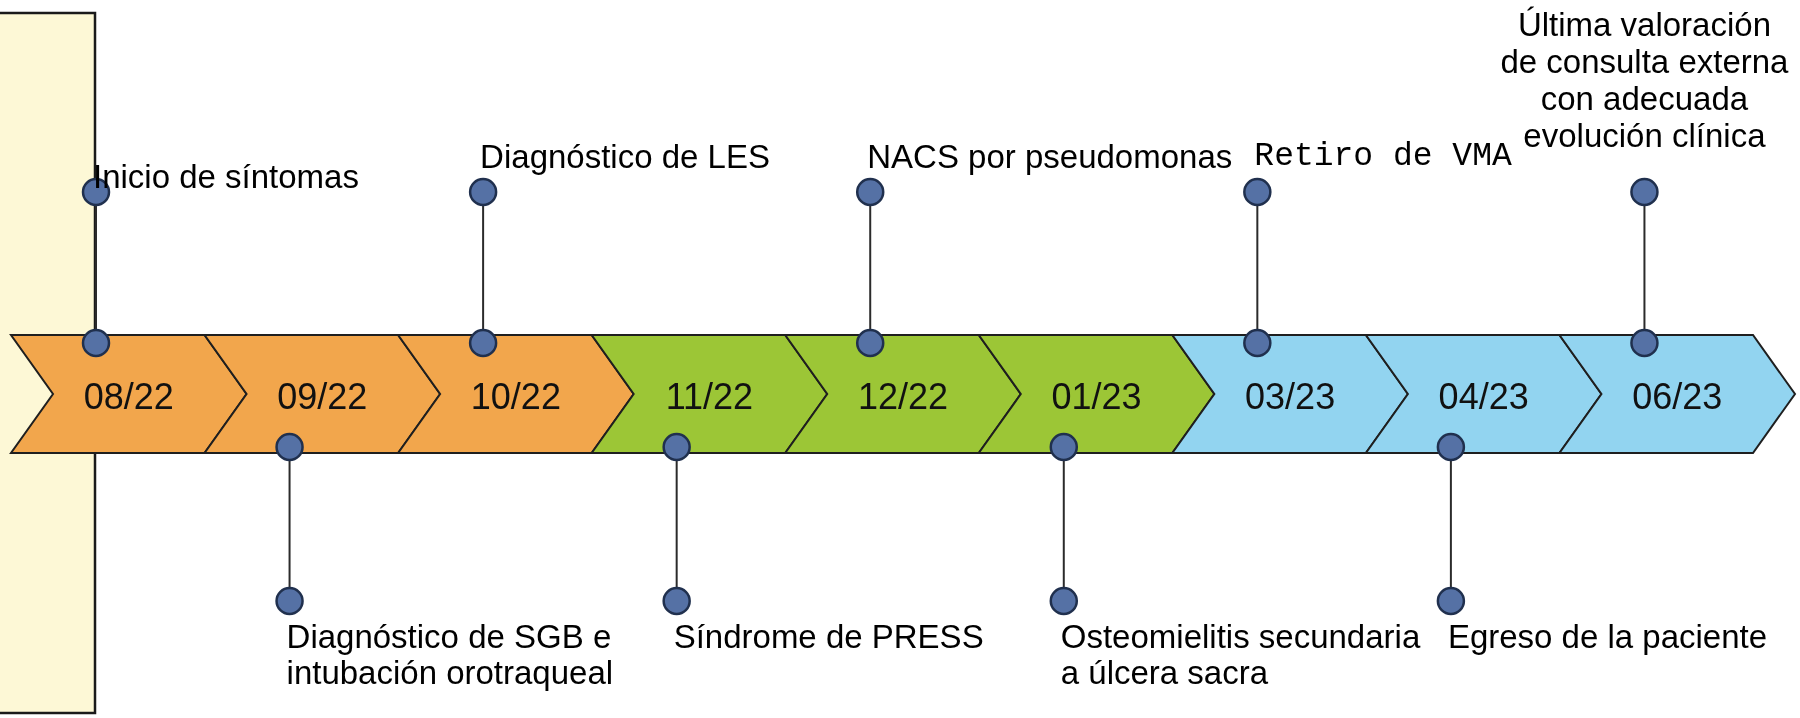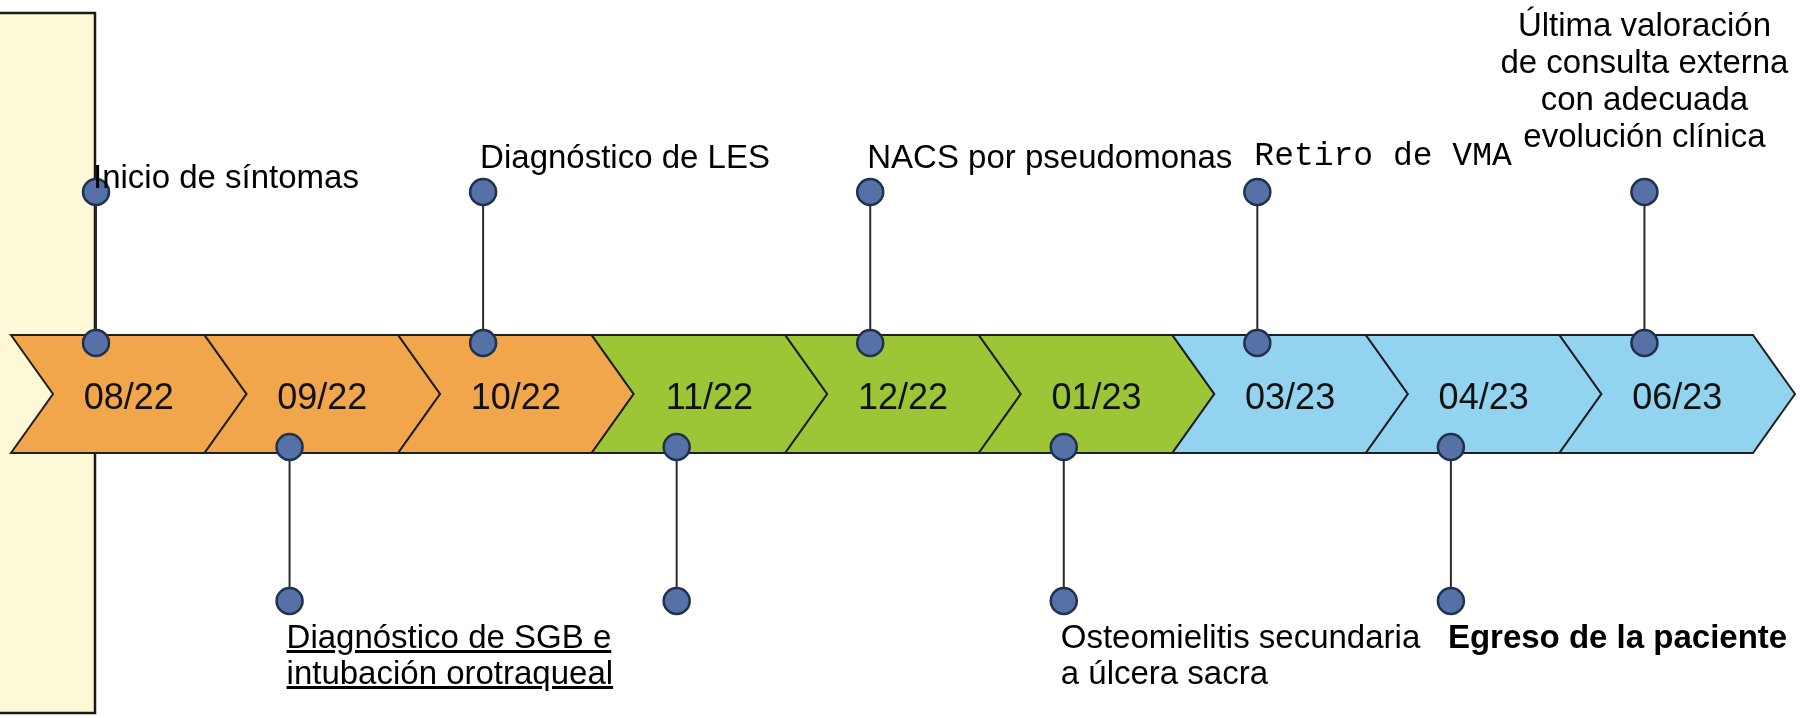--- a/index.html
+++ b/index.html
@@ -78,38 +78,41 @@
       <circle cx="1450.8888888888887" cy="447" r="13" fill="#5571A5" stroke="#20304E" stroke-width="2.5"></circle>
       <circle cx="1450.8888888888887" cy="601" r="13" fill="#5571A5" stroke="#20304E" stroke-width="2.5"></circle>
       <line x1="1644.4444444444443" y1="192" x2="1644.4444444444443" y2="343" stroke="#2B2B2B" stroke-width="2"></line>
       <circle cx="1644.4444444444443" cy="343" r="13" fill="#5571A5" stroke="#20304E" stroke-width="2.5"></circle>
       <circle cx="1644.4444444444443" cy="192" r="13" fill="#5571A5" stroke="#20304E" stroke-width="2.5"></circle>
     </svg>
   <div id="labels-layer">
       <div class="event-label" style="left: 93px; top: 139px; margin-top: 20px;">
         <div>Inicio de síntomas</div>
       </div>
-      <div class="event-label" style="left: 286.556px; top: 619px; text-decoration: underline;">
+      <div class="event-label" style="left: 286.556px; top: 619px;">
         <div>Diagnóstico de SGB e</div>
         <div>intubación orotraqueal</div>
       </div>
       <div class="event-label" style="left: 480.111px; top: 139px;">
         <div>Diagnóstico de LES</div>
+      </div>
+      <div class="event-label" style="left: 673.667px; top: 619px;">
+        <div>Síndrome de PRESS</div>
       </div>
       <div class="event-label" style="left: 1060.78px; top: 619px;">
         <div>Osteomielitis secundaria</div>
         <div>a úlcera sacra</div>
       </div>
       <div class="event-label" style="left: 867.222px; top: 139px;">
         <div>NACS por pseudomonas</div>
       </div>
       <div class="event-label" style="left: 1254.33px; top: 139px; font-family: Liberation Mono, monospace;">
         <div>Retiro de VMA</div>
       </div>
-      <div class="event-label" style="left: 1447.89px; top: 619px; font-weight: bold;">
+      <div class="event-label" style="left: 1447.89px; top: 619px;">
         <div>Egreso de la paciente</div>
       </div>
       <div class="event-label center-align" style="left: 1384.44px; width: 520px; top: 6px;">
         <div>Última valoración</div>
         <div>de consulta externa</div>
         <div>con adecuada</div>
         <div>evolución clínica</div>
       </div>
     </div>
 </div>

